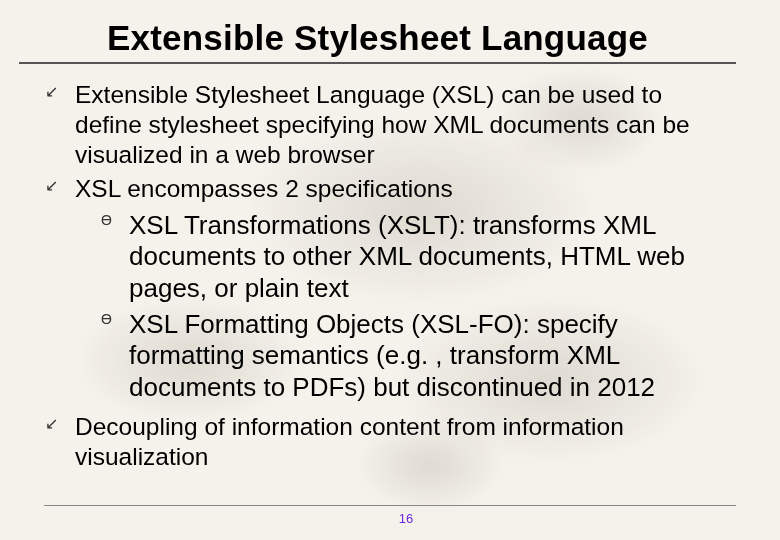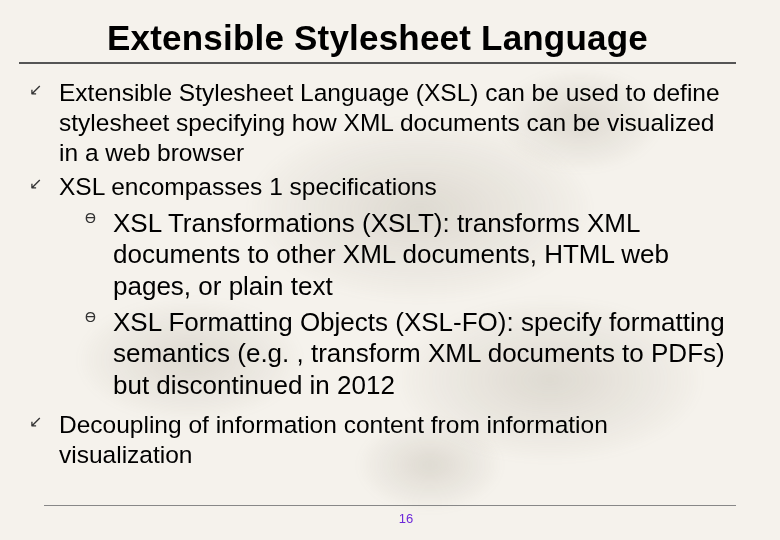--- a/index.html
+++ b/index.html
@@ -47,21 +47,21 @@
     text-align: center;
   }
   .title-rule {
     border: none;
     border-top: 2px solid #555;
     margin: 0 0 14px 0;
   }
 
   ul.level1 {
     list-style: none;
-    margin: 0;
+    margin: 16px;
     padding: 0 0 0 6px;
   }
   ul.level1 > li {
     position: relative;
     padding-left: 34px;
     font-size: 24.5px;
     line-height: 1.22;
     margin-bottom: 4px;
   }
   ul.level1 > li::before {
@@ -127,21 +127,21 @@
 <div class="slide">
 
   <h1 class="title">Extensible Stylesheet Language</h1>
   <hr class="title-rule">
 
   <ul class="level1">
     <li>
       <span>Extensible Stylesheet Language (XSL) can be used to define stylesheet specifying how XML documents can be visualized in a web browser</span>
     </li>
     <li>
-      <span>XSL encompasses 1 specifications</span>
+      <span>XSL encompasses 2 specifications</span>
       <ul class="level2">
         <li>
           <span>XSL Transformations (XSLT): transforms XML documents to other XML documents, HTML web pages, or plain text</span>
         </li>
         <li>
           <span>XSL Formatting Objects (XSL-FO):  specify formatting semantics (e.g. , transform XML documents to PDFs) but discontinued in 2012</span>
         </li>
       </ul>
     </li>
     <li>

